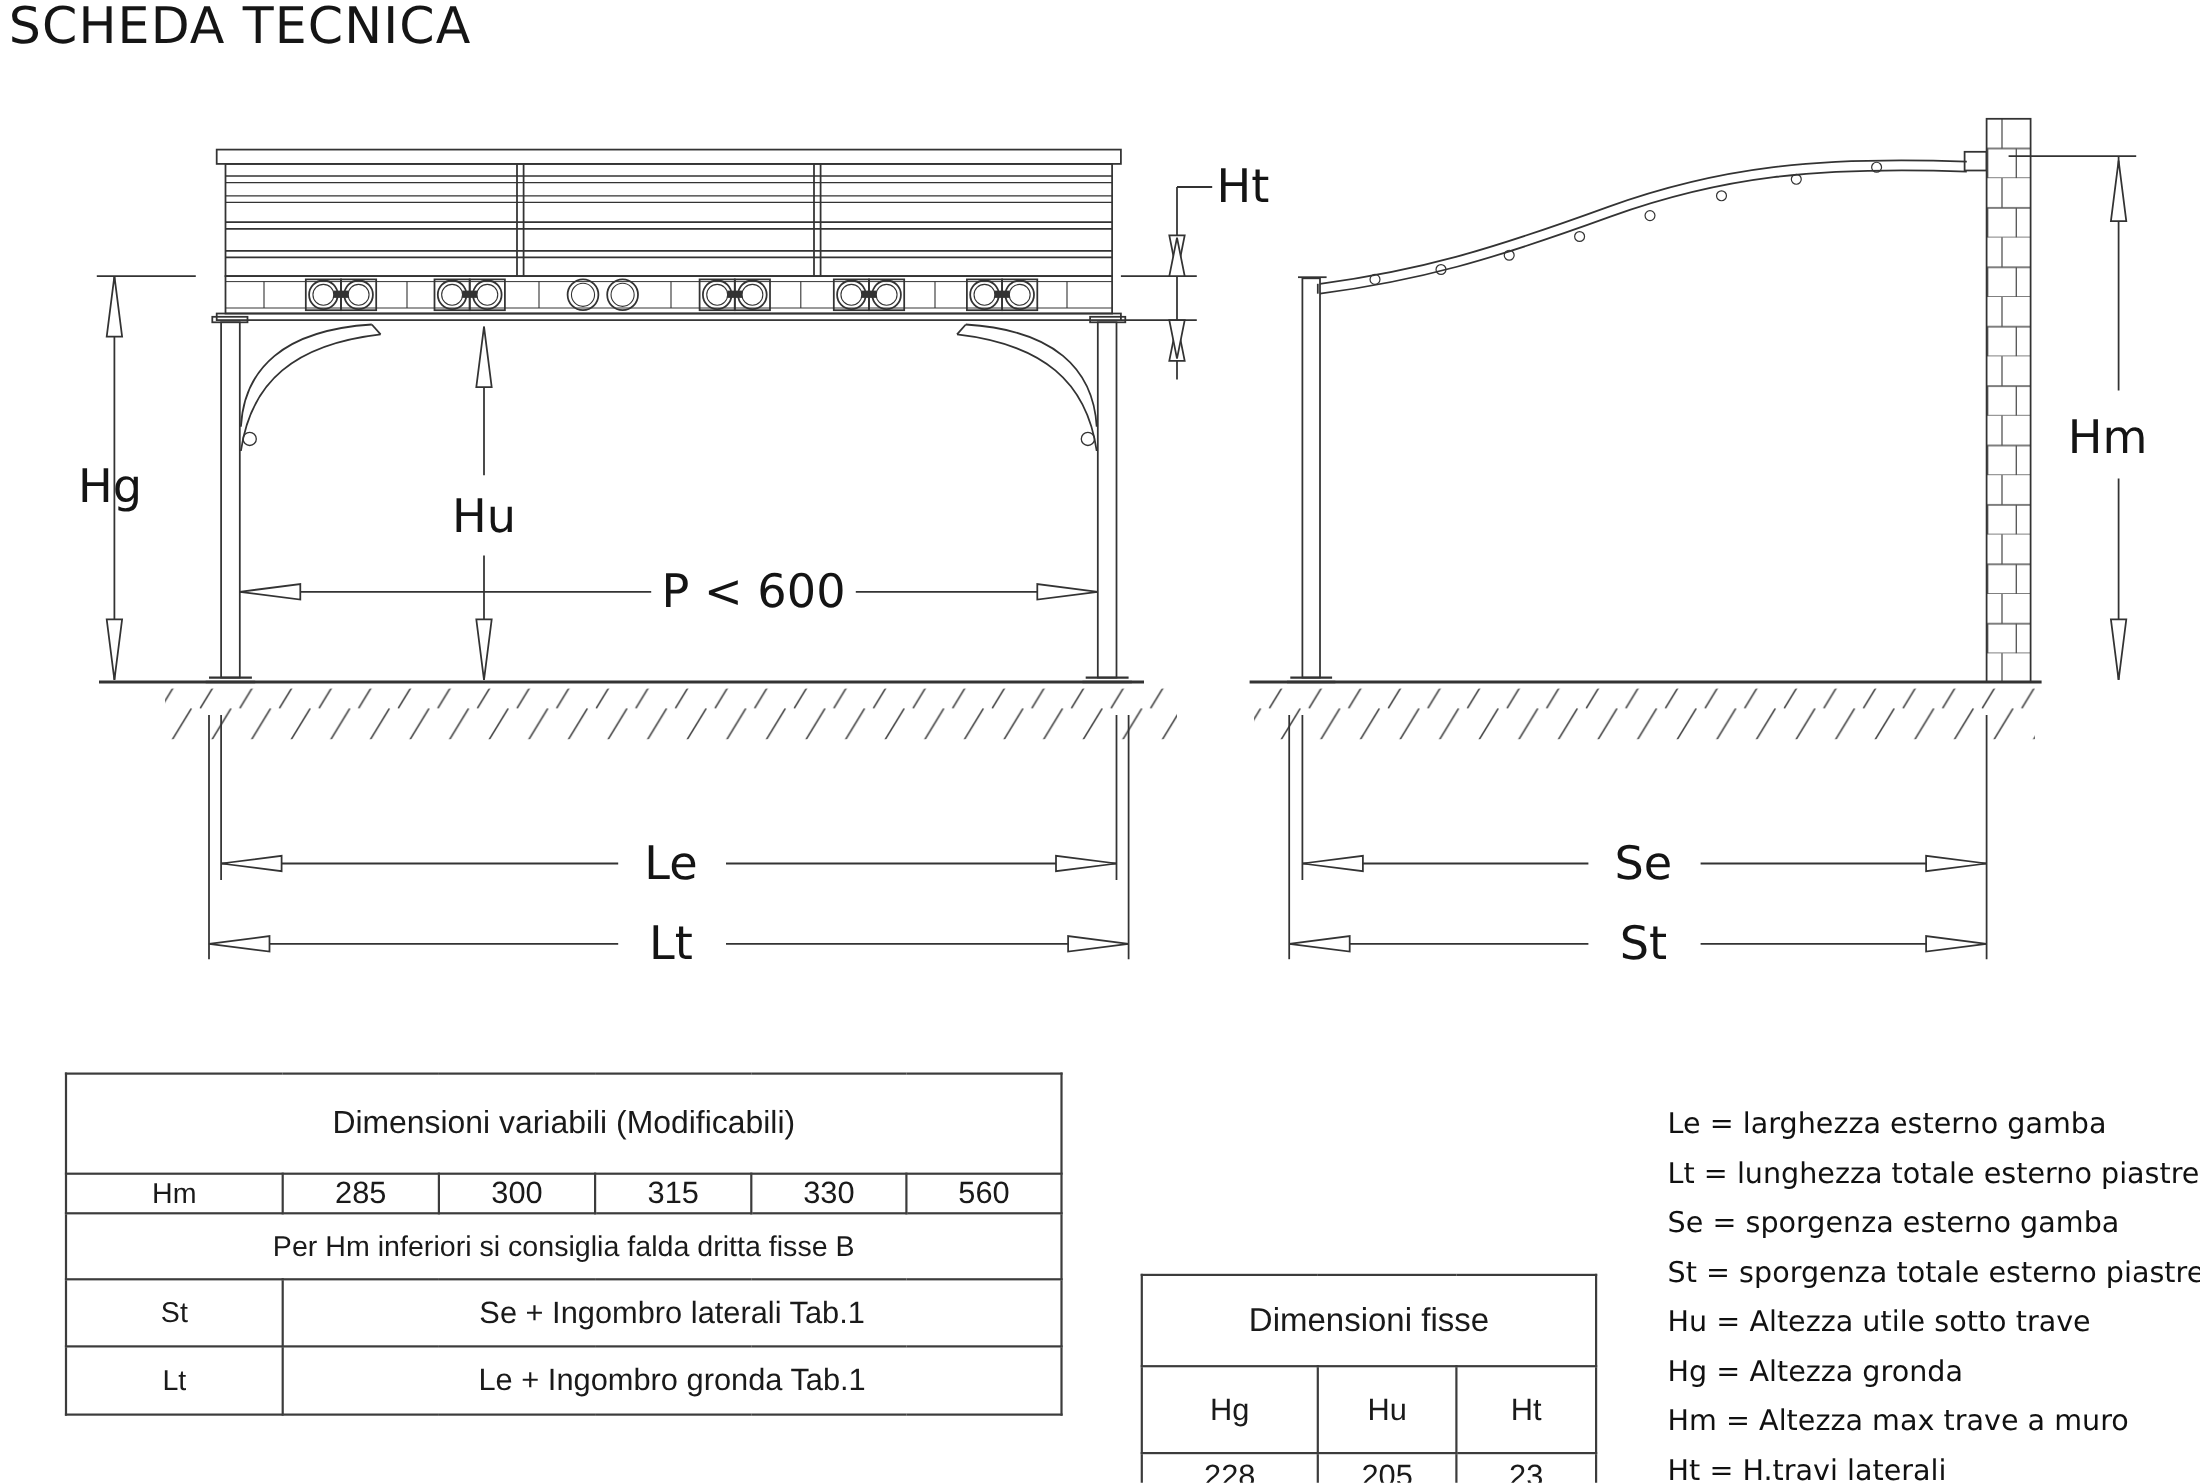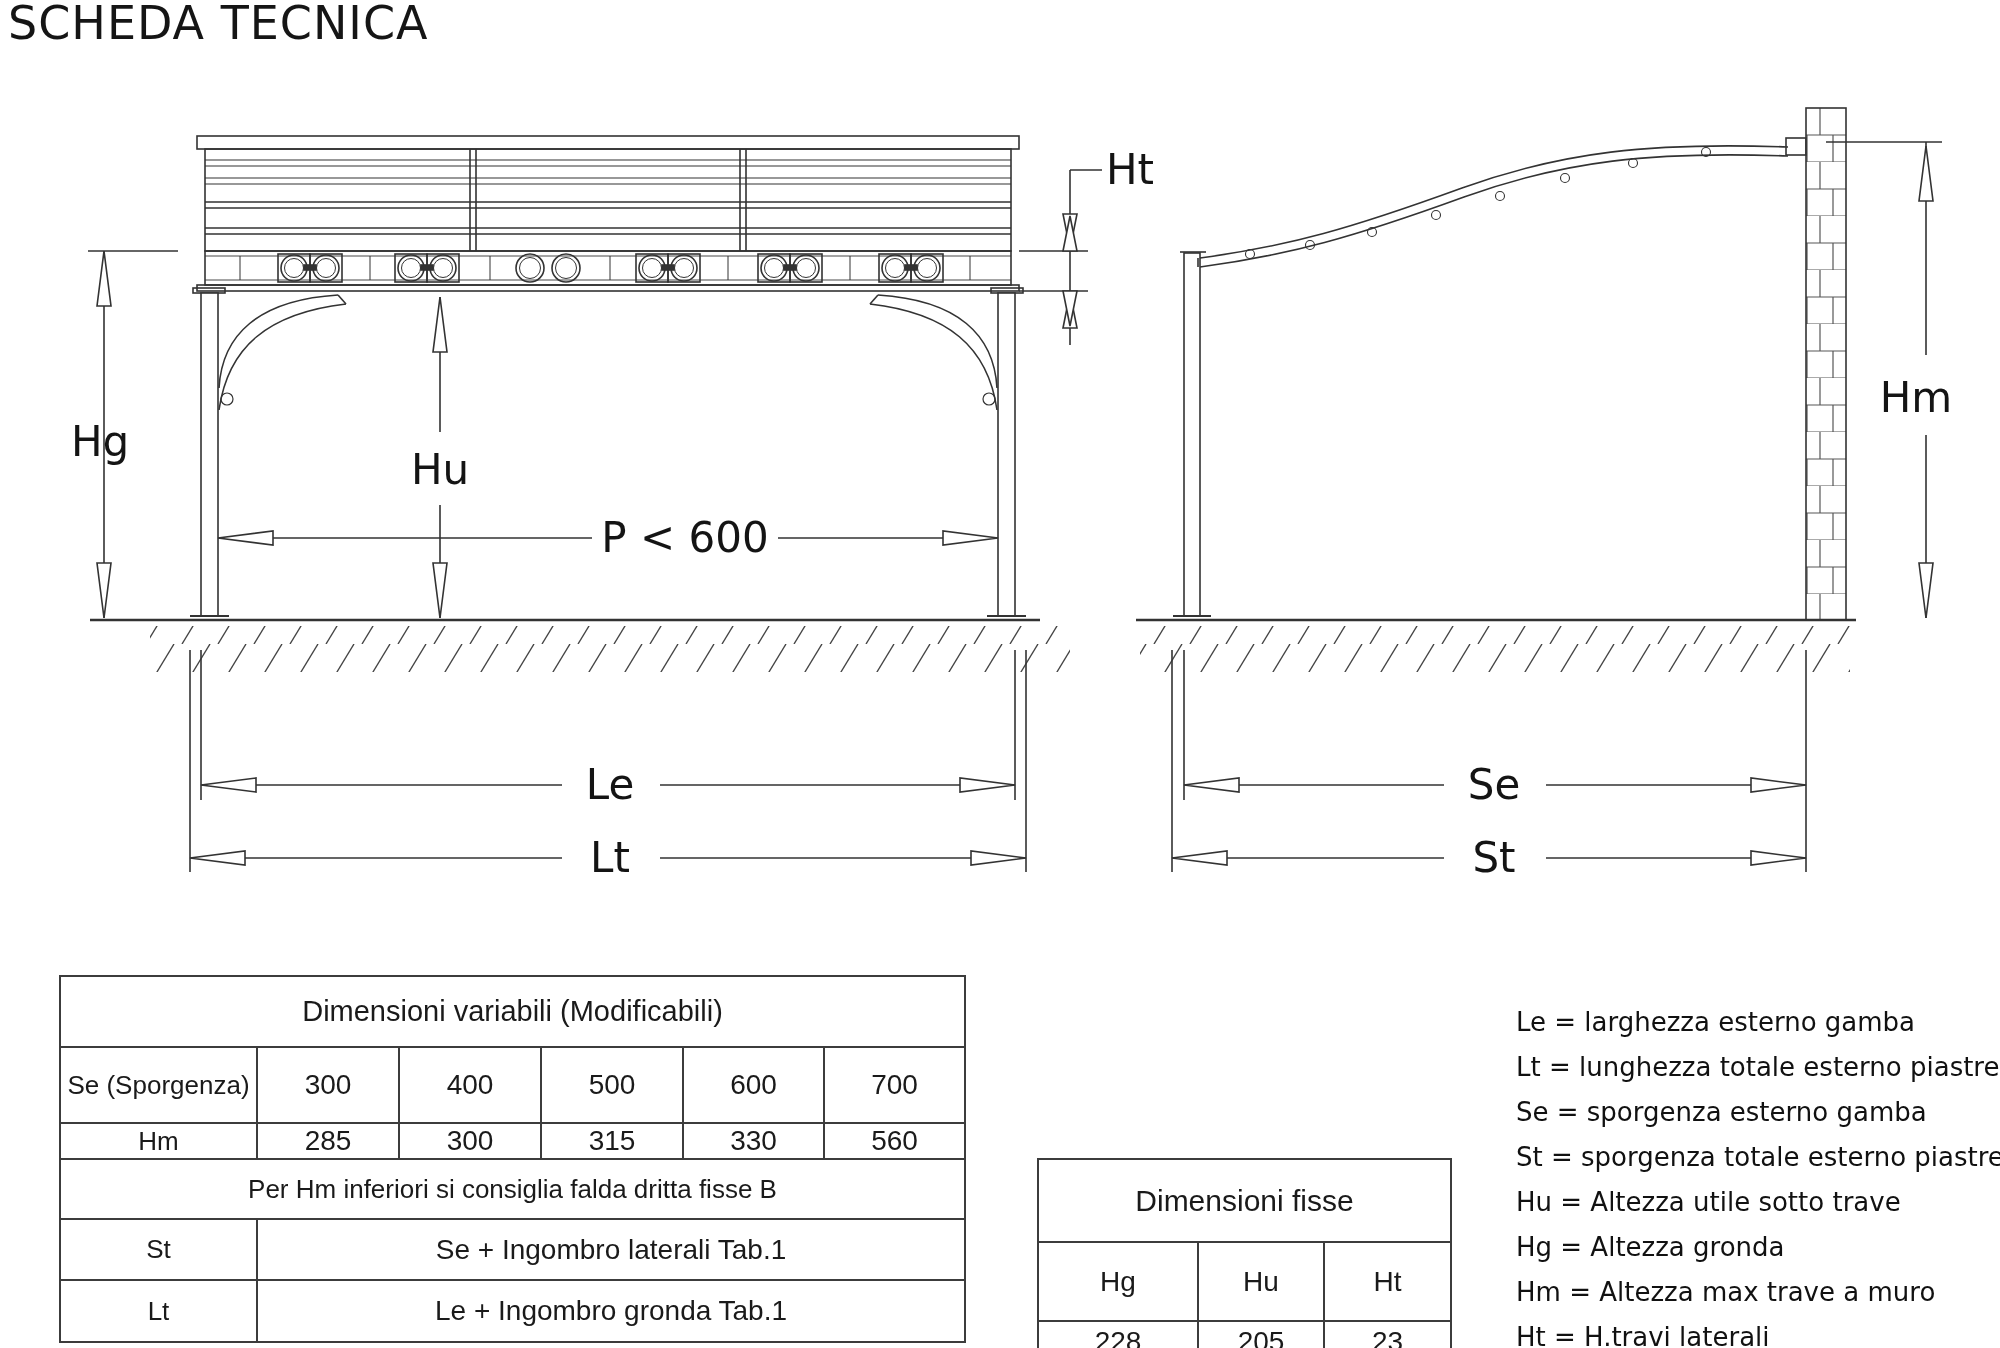--- a/index.html
+++ b/index.html
@@ -271,30 +271,22 @@
 <table id="table-variable">
   <colgroup>
     <col style="width:197px">
       <col style="width:142px">
       <col style="width:142px">
     <col style="width:142px">
       <col style="width:141px">
       <col style="width:141px">
   </colgroup>
   <tbody>
-      <tr style="height:71px">
+      <tr style="height:91px">
     <th colspan="6">Dimensioni variabili (Modificabili)</th>
-  </tr>
-  <tr style="height:76px">
-    <td>Se (Sporgenza)</td>
-    <td class="num">300</td>
-    <td class="num">400</td>
-    <td class="num">500</td>
-    <td class="num">600</td>
-    <td class="num">700</td>
   </tr>
   <tr style="height:36px">
     <td>Hm</td>
     <td class="num">285</td>
     <td class="num">300</td>
     <td class="num">315</td>
     <td class="num">330</td>
     <td class="num">560</td>
   </tr>
   <tr style="height:60px">

